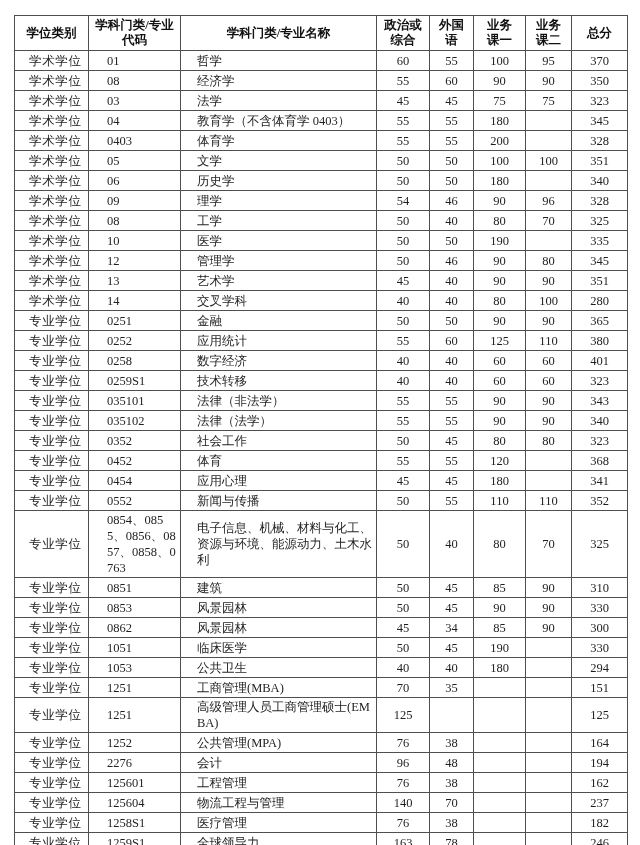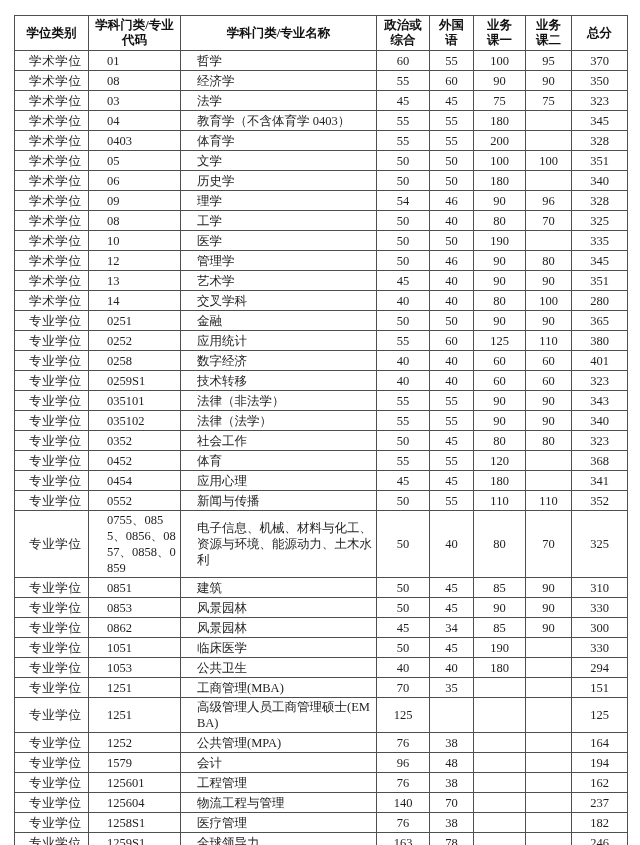--- a/index.html
+++ b/index.html
@@ -318,21 +318,21 @@
           <td class="c1">0552</td>
           <td class="c2">新闻与传播</td>
           <td class="c3">50</td>
           <td class="c4">55</td>
           <td class="c5">110</td>
           <td class="c6">110</td>
           <td class="c7">352</td>
         </tr>
         <tr>
           <td class="c0">专业学位</td>
-          <td class="c1">0755、0855、0856、0857、0858、0859</td>
+          <td class="c1">0854、0855、0856、0857、0858、0763</td>
           <td class="c2">电子信息、机械、材料与化工、资源与环境、能源动力、土木水利</td>
           <td class="c3">50</td>
           <td class="c4">40</td>
           <td class="c5">80</td>
           <td class="c6">70</td>
           <td class="c7">325</td>
         </tr>
         <tr>
           <td class="c0">专业学位</td>
           <td class="c1">0851</td>
@@ -408,21 +408,21 @@
           <td class="c1">1252</td>
           <td class="c2">公共管理(MPA)</td>
           <td class="c3">76</td>
           <td class="c4">38</td>
           <td class="c5"></td>
           <td class="c6"></td>
           <td class="c7">164</td>
         </tr>
         <tr>
           <td class="c0">专业学位</td>
-          <td class="c1">1579</td>
+          <td class="c1">2276</td>
           <td class="c2">会计</td>
           <td class="c3">96</td>
           <td class="c4">48</td>
           <td class="c5"></td>
           <td class="c6"></td>
           <td class="c7">194</td>
         </tr>
         <tr>
           <td class="c0">专业学位</td>
           <td class="c1">125601</td>

